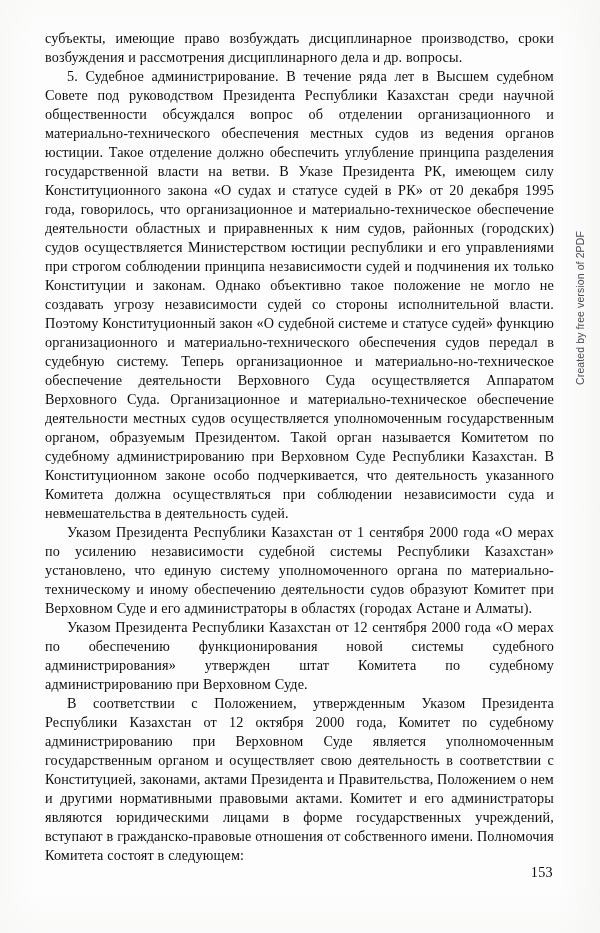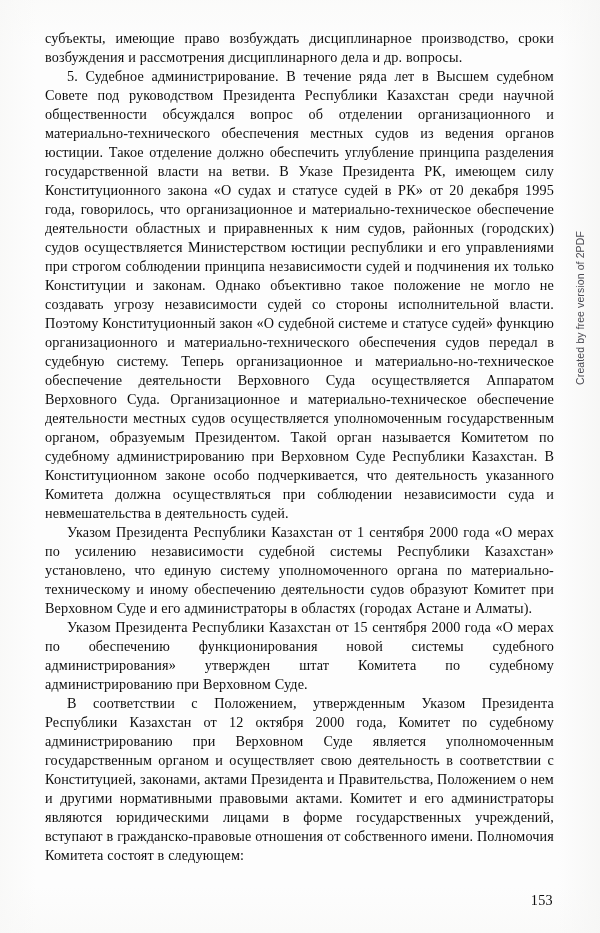--- a/index.html
+++ b/index.html
@@ -60,21 +60,21 @@
     text-indent: 22px;
   }
 
   b, .bold {
     font-weight: normal;
   }
 
   #page-number {
     position: absolute;
     right: 47px;
-    top: 892px;
+    top: 864px;
     font-size: 14.2px;
     line-height: 17px;
     text-align: left;
     letter-spacing: 0.02em;
   }
 
   #watermark {
     position: absolute;
     left: 571px;
     top: 222px;
@@ -102,21 +102,21 @@
   <div id="paper-texture"></div>
 
   <div id="text-column">
 
     <p class="para">субъекты, имеющие право возбуждать дисциплинарное производство, сроки возбуждения и рассмотрения дисциплинарного дела и др. вопросы.</p>
 
     <p class="para indent"><b class="bold">5. Судебное администрирование.</b><span> В течение ряда лет в Высшем судебном Совете под руководством Президента Республики Казахстан среди научной общественности обсуждался вопрос об отделении организационного и материально-технического обеспечения местных судов из ведения органов юстиции. Такое отделение должно обеспечить углубление принципа разделения государственной власти на ветви. В Указе Президента РК, имеющем силу Конституционного закона «О судах и статусе судей в РК» от 20 декабря 1995 года, говорилось, что организационное и материально-техническое обеспечение деятельности областных и приравненных к ним судов, районных (городских) судов осуществляется Министерством юстиции республики и его управлениями при строгом соблюдении принципа независимости судей и подчинения их только Конституции и законам. Однако объективно такое положение не могло не создавать угрозу независимости судей со стороны исполнительной власти. Поэтому Конституционный закон «О судебной системе и статусе судей» функцию организационного и материально-технического обеспечения судов передал в судебную систему. Теперь организационное и материально-но-техническое обеспечение деятельности Верховного Суда осуществляется Аппаратом Верховного Суда. Организационное и материально-техническое обеспечение деятельности местных судов осуществляется уполномоченным государственным органом, образуемым Президентом. Такой орган называется Комитетом по судебному администрированию при Верховном Суде Республики Казахстан. В Конституционном законе особо подчеркивается, что деятельность указанного Комитета должна осуществляться при соблюдении независимости суда и невмешательства в деятельность судей.</span></p>
 
     <p class="para indent"><span>Указом Президента Республики Казахстан от 1 сентября 2000 года «О мерах по усилению независимости судебной системы Республики Казахстан» установлено, что </span><b class="bold">единую систему</b><span> уполномоченного органа по материально-техническому и иному обеспечению деятельности судов образуют Комитет при Верховном Суде и его администраторы в областях (городах Астане и Алматы).</span></p>
 
-    <p class="para indent">Указом Президента Республики Казахстан от 15 сентября 2000 года «О мерах по обеспечению функционирования новой системы судебного администрирования» утвержден штат Комитета по судебному администрированию при Верховном Суде.</p>
+    <p class="para indent">Указом Президента Республики Казахстан от 12 сентября 2000 года «О мерах по обеспечению функционирования новой системы судебного администрирования» утвержден штат Комитета по судебному администрированию при Верховном Суде.</p>
 
     <p class="para indent">В соответствии с Положением, утвержденным Указом Президента Республики Казахстан от 12 октября 2000 года, Комитет по судебному администрированию при Верховном Суде является уполномоченным государственным органом и осуществляет свою деятельность в соответствии с Конституцией, законами, актами Президента и Правительства, Положением о нем и другими нормативными правовыми актами. Комитет и его администраторы являются юридическими лицами в форме государственных учреждений, вступают в гражданско-правовые отношения от собственного имени. Полномочия Комитета состоят в следующем:</p>
 
   </div>
 
   <div id="page-number">153</div>
 
   <div id="watermark">
     <span class="wm-text">Created by free version of 2PDF</span>
   </div>

